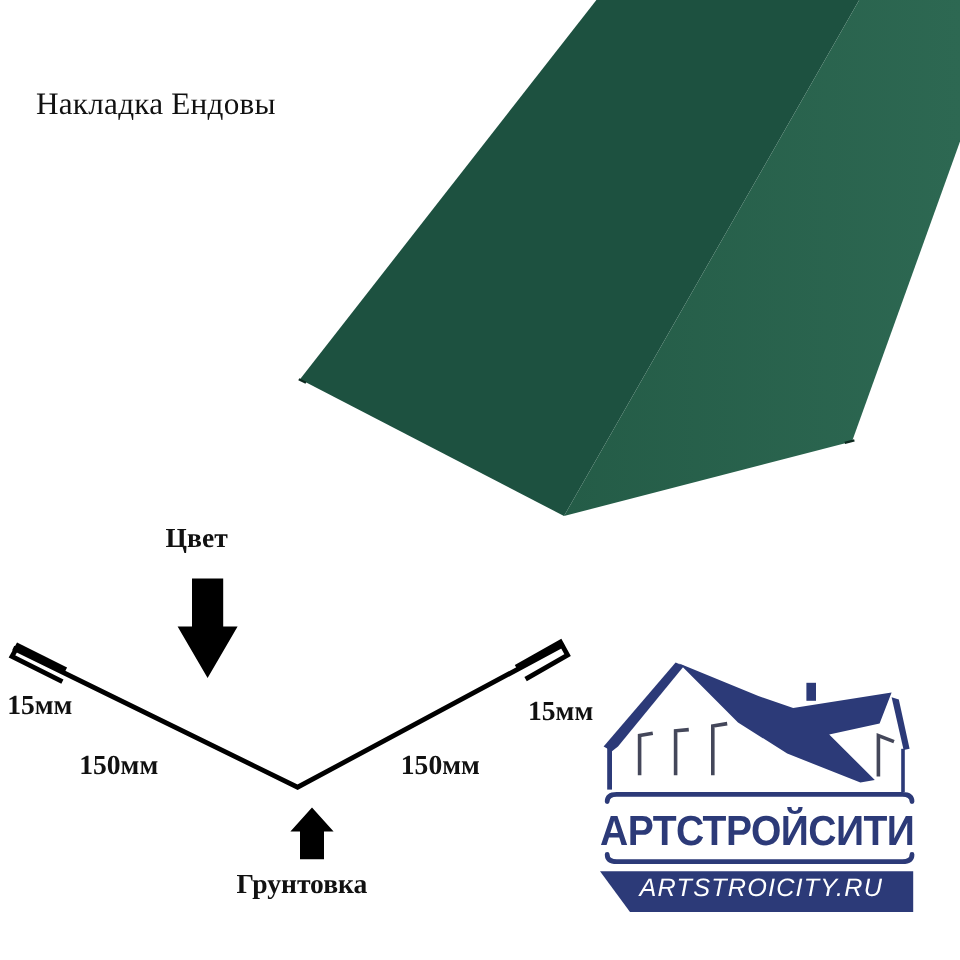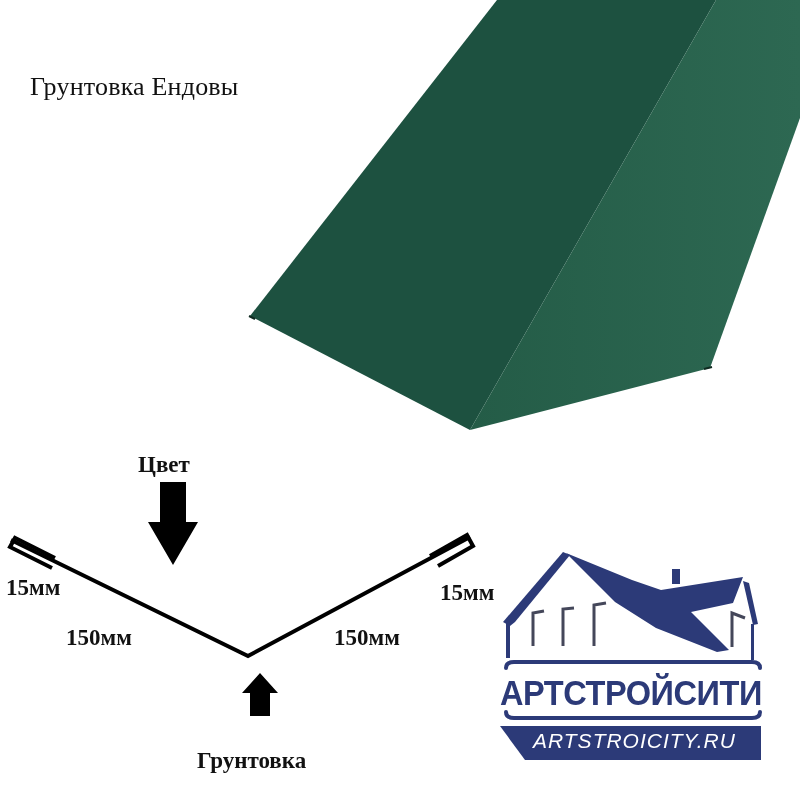--- a/index.html
+++ b/index.html
@@ -8,21 +8,21 @@
   .title { position: absolute; left: 30px; top: 72px; font-size: 26px; font-weight: normal; letter-spacing: 0.2px; }
   .label { position: absolute; font-size: 23px; }
   svg.abs { position: absolute; left: 0; top: 0; }
   .logo-text { position: absolute; font-family: "Liberation Sans", "DejaVu Sans", sans-serif; font-weight: bold; color: #2c3a78; }
   .logo-main { left: 500px; top: 673px; width: 260px; font-size: 35px; letter-spacing: -0.5px; transform: scaleX(0.93); transform-origin: left; }
   .logo-url { left: 533px; top: 729px; font-size: 21px; font-weight: normal; color: #ffffff; letter-spacing: 1px; font-style: italic; }
 </style>
 </head>
 <body>
 
-<div class="serif title">Грунтовка Ендовы</div>
+<div class="serif title">Накладка Ендовы</div>
 
 <svg class="abs" width="800" height="800">
   <defs>
     <linearGradient id="gRight" x1="0" y1="0" x2="1" y2="0">
       <stop offset="0" stop-color="#245c47"></stop>
       <stop offset="1" stop-color="#2d6852"></stop>
     </linearGradient>
   </defs>
 
   <polygon points="497,0 716,0 470,430 250,316" fill="#1d5140"></polygon>
@@ -39,22 +39,22 @@
 
   <polyline points="52,568 10,547 15,538 55,558" fill="none" stroke="#000" stroke-width="4"></polyline>
 
   <polyline points="438,566 473,546 467,535 430,556" fill="none" stroke="#000" stroke-width="4"></polyline>
 
   <polygon points="160,482 186,482 186,522 198,522 173,565 148,522 160,522" fill="#000"></polygon>
 
   <polygon points="260,673 278,693 270,693 270,716 250,716 250,693 242,693" fill="#000"></polygon>
 </svg>
 
-<div class="serif label" style="left:138px; top:452px;">Цвет</div>
-<div class="serif label" style="left:197px; top:748px;">Грунтовка</div>
+<div class="serif label" style="left:138px; top:436px;">Цвет</div>
+<div class="serif label" style="left:197px; top:724px;">Грунтовка</div>
 <div class="serif label" style="left:6px; top:575px;">15мм</div>
 <div class="serif label" style="left:440px; top:580px;">15мм</div>
 <div class="serif label" style="left:66px; top:625px;">150мм</div>
 <div class="serif label" style="left:334px; top:625px;">150мм</div>
 
 <svg class="abs" width="800" height="800">
   <g fill="#2c3a78" stroke="none">
 
     <polygon points="563,552 570,555 515,622 510,626 503,622"></polygon>
 

